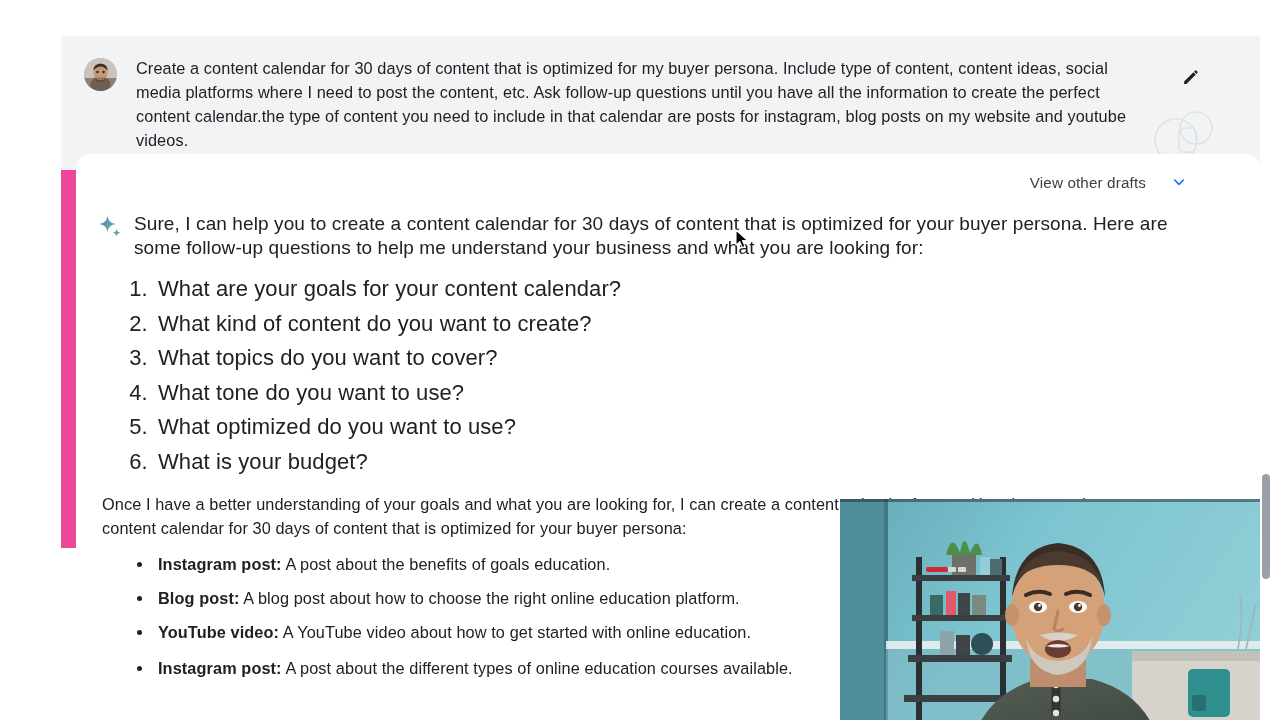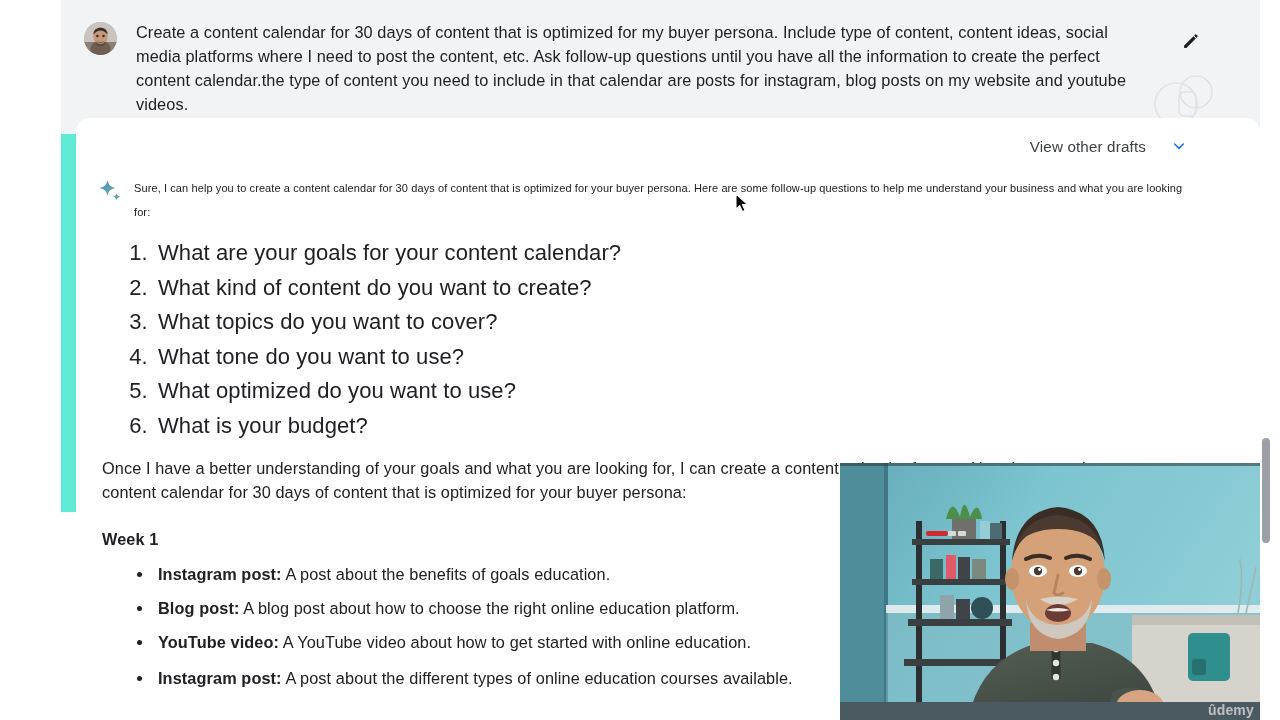--- a/index.html
+++ b/index.html
@@ -4,21 +4,21 @@
 <style>
   * { margin:0; padding:0; box-sizing:border-box; }
   html, body {
     width:1280px; height:720px;
     overflow:hidden;
     background:#ffffff;
     font-family:"Liberation Sans", sans-serif;
     -webkit-font-smoothing:antialiased;
   }
 
-  #root { position:relative; width:1280px; height:512px; background:#5eead4; }
+  #root { position:relative; width:1280px; height:512px; background:#ec4899;margin-top:36px; }
 
   
   .gutter-left  { position:absolute; left:0;   top:0; width:61px;  height:720px; background:#ffffff; z-index:6; }
   .gutter-right { position:absolute; right:0;  top:0; width:20px;  height:720px; background:#ffffff; z-index:6; }
 
   
   .prompt-card {
     position:absolute; left:61px; top:0; width:1199px; min-height:118px;
     background:#f1f3f4;
     border-radius:0 0 0 0;
@@ -73,21 +73,21 @@
     position:relative;
     padding:16px 60px 0 22px;
   }
 
   .resp-head { display:flex; align-items:flex-start; }
   .sparkle { flex:0 0 auto; width:26px; height:26px; margin-top:3px; margin-right:10px; }
   .sparkle svg { display:block; }
 
   .resp-intro {
     flex:1 1 auto;
-    font-size:11px; line-height:24.2px; color:#202124; letter-spacing:.1px;
+    font-size:19px; line-height:24.2px; color:#202124; letter-spacing:.1px;
     max-width:1060px;
   }
 
   ol.q-list {
     margin:17px 0 0 0;
     padding-left:56px;
     list-style-position:outside;
   }
   ol.q-list li {
     font-size:22px; line-height:24px; color:#202124;
@@ -233,21 +233,20 @@
         <li>What are your goals for your content calendar?</li>
         <li>What kind of content do you want to create?</li>
         <li>What topics do you want to cover?</li>
         <li>What tone do you want to use?</li>
         <li>What optimized do you want to use?</li>
         <li>What is your budget?</li>
       </ol>
 
       <p class="para">Once I have a better understanding of your goals and what you are looking for, I can create a content calendar for you. Here is a sample content calendar for 30 days of content that is optimized for your buyer persona:</p>
 
-      <h3 class="week">Week 1</h3>
       <ul class="week-list">
         <li>
           <b>Instagram post:</b>
           <span>A post about the benefits of goals education.</span>
         </li>
         <li>
           <b>Blog post:</b>
           <span>A blog post about how to choose the right online education platform.</span>
         </li>
         <li>

